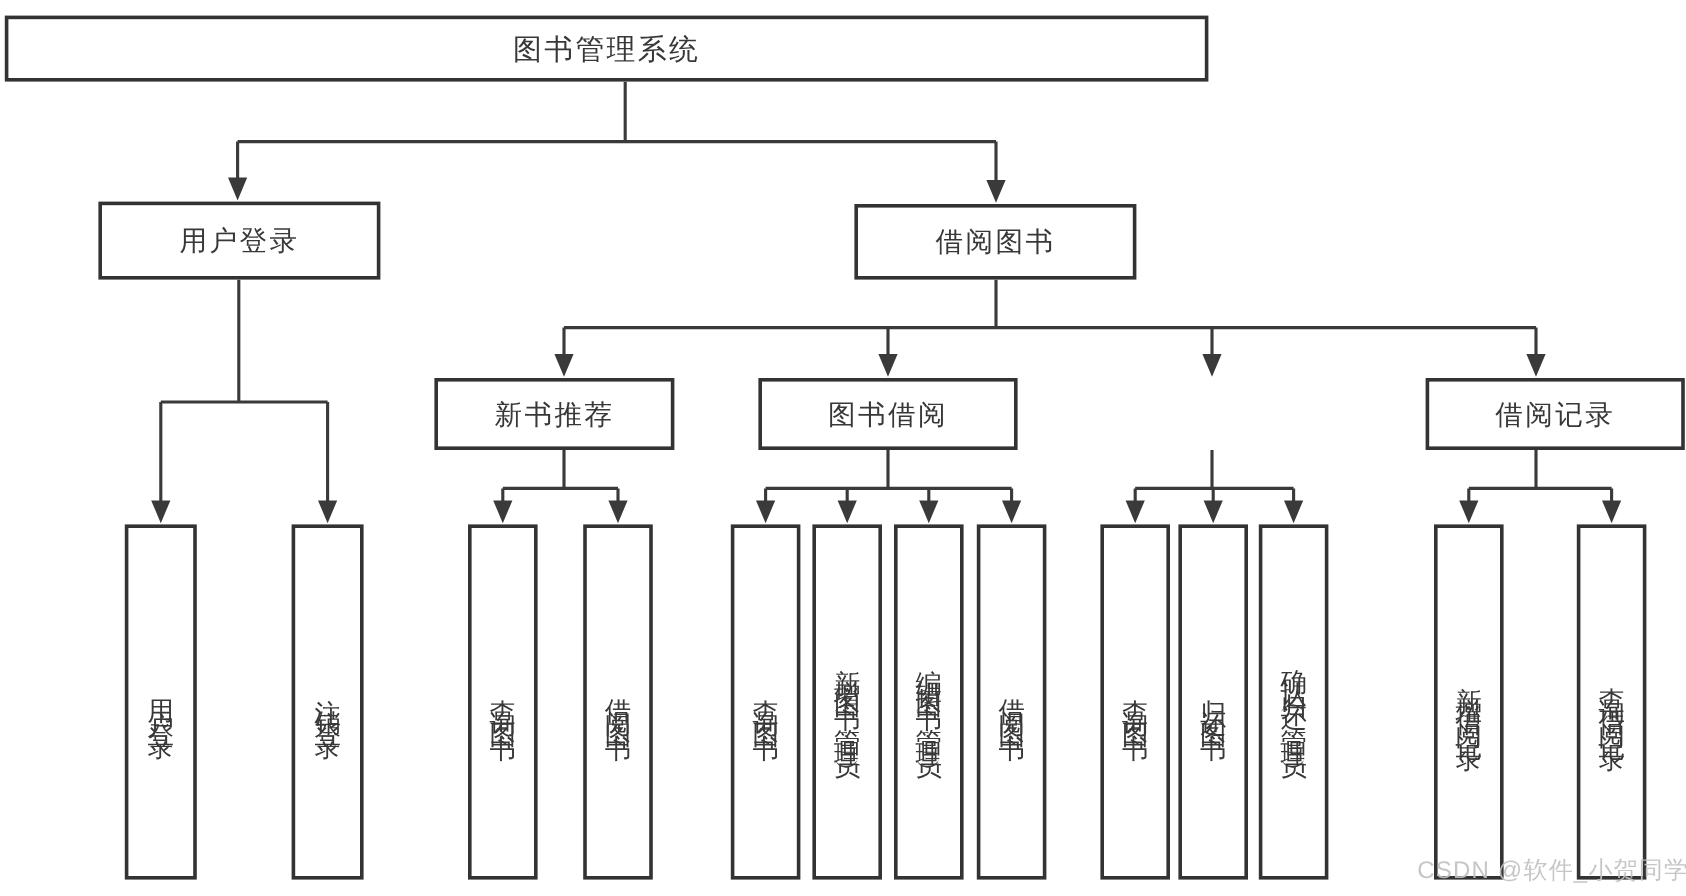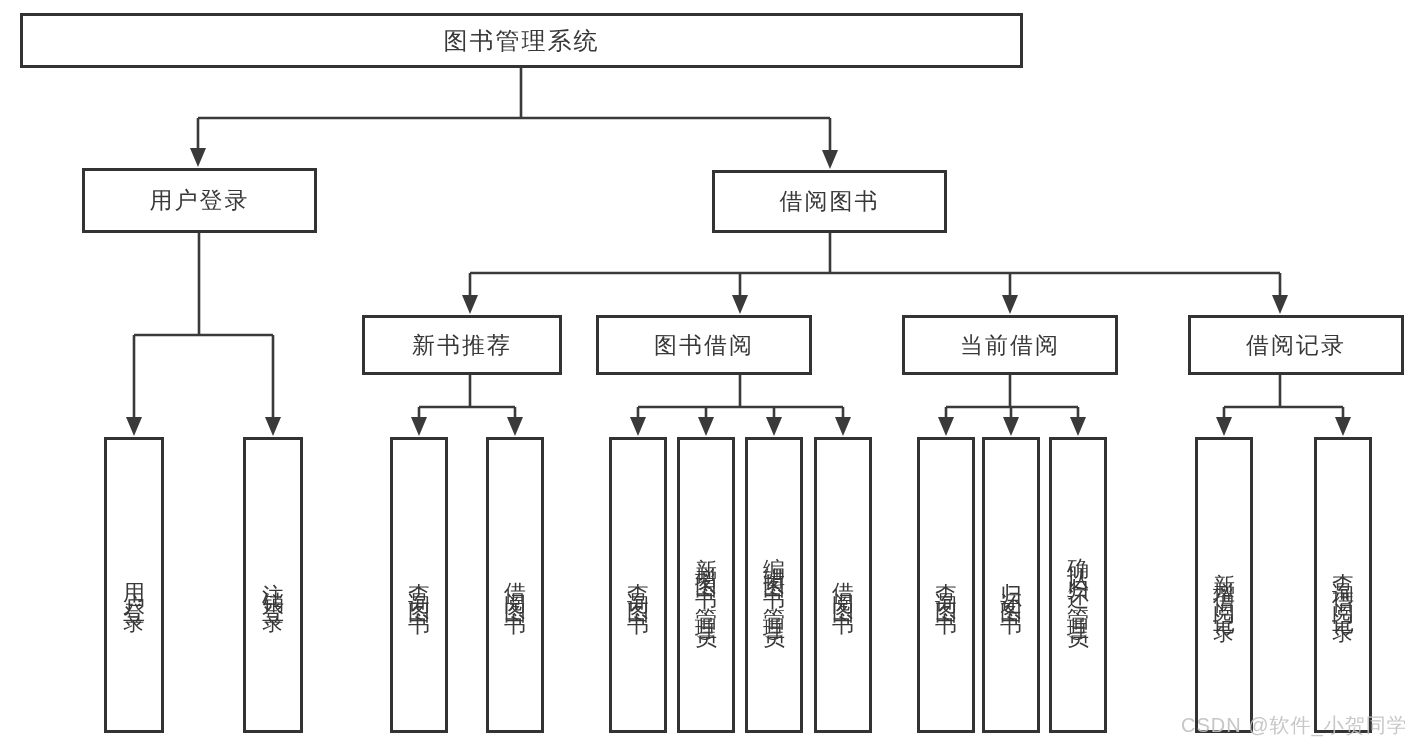--- a/index.html
+++ b/index.html
@@ -114,28 +114,27 @@
       M698 417 L714 417 L706 436 Z
       M766 417 L782 417 L774 436 Z
       M835 417 L851 417 L843 436 Z
       M938 417 L954 417 L946 436 Z
       M1003 417 L1019 417 L1011 436 Z
       M1070 417 L1086 417 L1078 436 Z
       M1216 417 L1232 417 L1224 436 Z
       M1335 417 L1351 417 L1343 436 Z"></path>
   </svg>
 
-  <div class="node h root" style="left:20px; top:13px; width:1003px; height:55px">图书管理系统</div>
+  <div class="node h root" style="left:4px; top:13px; width:1003px; height:55px">图书管理系统</div>
 
   <div class="node h" style="left:82px; top:168px; width:235px; height:65px">用户登录</div>
   <div class="node h" style="left:712px; top:170px; width:235px; height:63px">借阅图书</div>
 
   <div class="node h" style="left:362px; top:315px; width:200px; height:60px">新书推荐</div>
-  <div class="node h" style="left:596px; top:315px; width:216px; height:60px">图书借阅</div>
-  <div class="node h" style="left:902px; top:315px; width:216px; height:60px">当前借阅</div>
+  <div class="node h" style="left:632px; top:315px; width:216px; height:60px">图书借阅</div>
   <div class="node h" style="left:1188px; top:315px; width:216px; height:60px">借阅记录</div>
 
   <div class="node v" style="left:104px; top:437px; width:60px; height:296px">用户登录</div>
   <div class="node v" style="left:243px; top:437px; width:60px; height:296px">注销登录</div>
 
   <div class="node v" style="left:390px; top:437px; width:58px; height:296px">查询图书</div>
   <div class="node v" style="left:486px; top:437px; width:58px; height:296px">借阅图书</div>
 
   <div class="node v" style="left:609px; top:437px; width:58px; height:296px">查询图书</div>
   <div class="node v" style="left:677px; top:437px; width:58px; height:296px">新增图书（管理员）</div>

